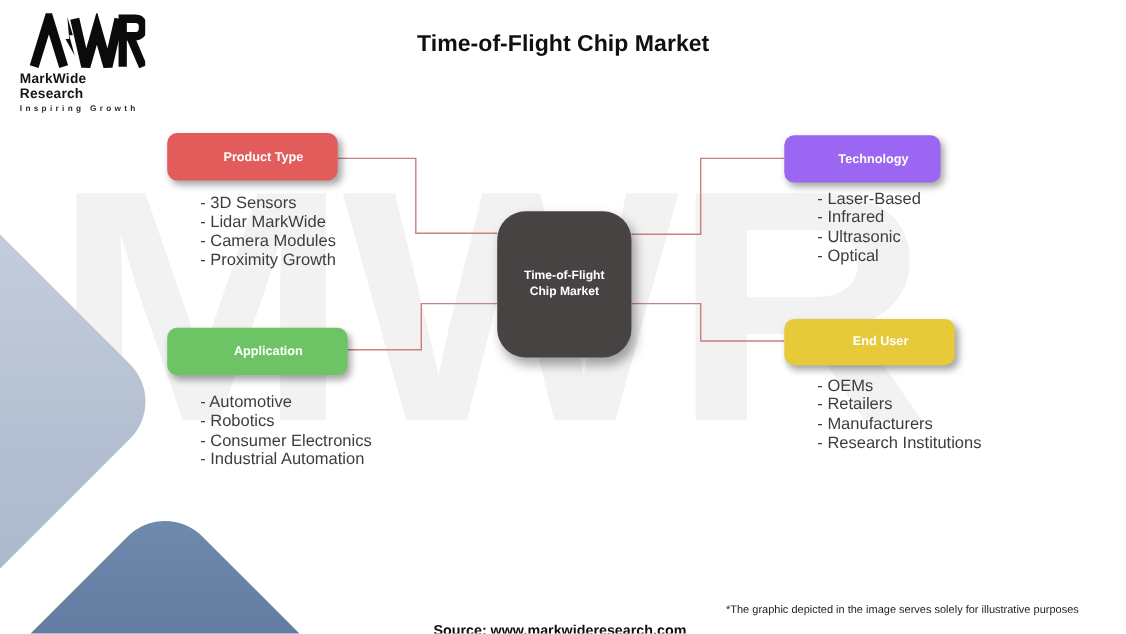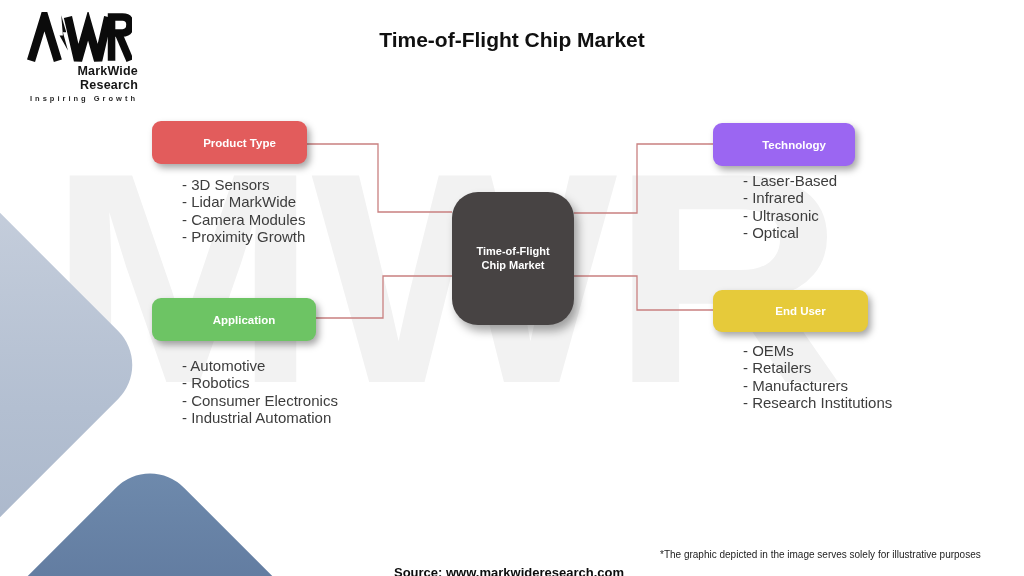--- a/index.html
+++ b/index.html
@@ -37,21 +37,21 @@
     width: 300px; height: 300px;
     background: linear-gradient(135deg, #c9d1de 0%, #b3bfd1 60%, #a9b6ca 100%);
   }
   .corner-dark {
     left: -10px; top: 520px;
     width: 320px; height: 320px;
     background: linear-gradient(135deg, #708cae 0%, #5a7399 45%, #3f5578 100%);
   }
 
   
-  .logo { position: absolute; left: 18px; top: 12px; width: 120px; z-index: 5; text-align: right; }
+  .logo { position: absolute; left: 18px; top: 12px; width: 120px; z-index: 5; text-align: left; }
   .logo svg { display: block; margin: 0 auto; }
   .logo-name { font-size: 12.5px; font-weight: bold; color: #151515; letter-spacing: 0.2px; }
   .logo-tagline { font-size: 7.5px; font-weight: bold; color: #2a2a2a; letter-spacing: 3px; margin-top: 2px; }
   .page-title {
     position: absolute; left: 0; right: 0; top: 28px;
     text-align: center;
     font-size: 21px; font-weight: bold; color: #101010;
     z-index: 5;
   }
 

